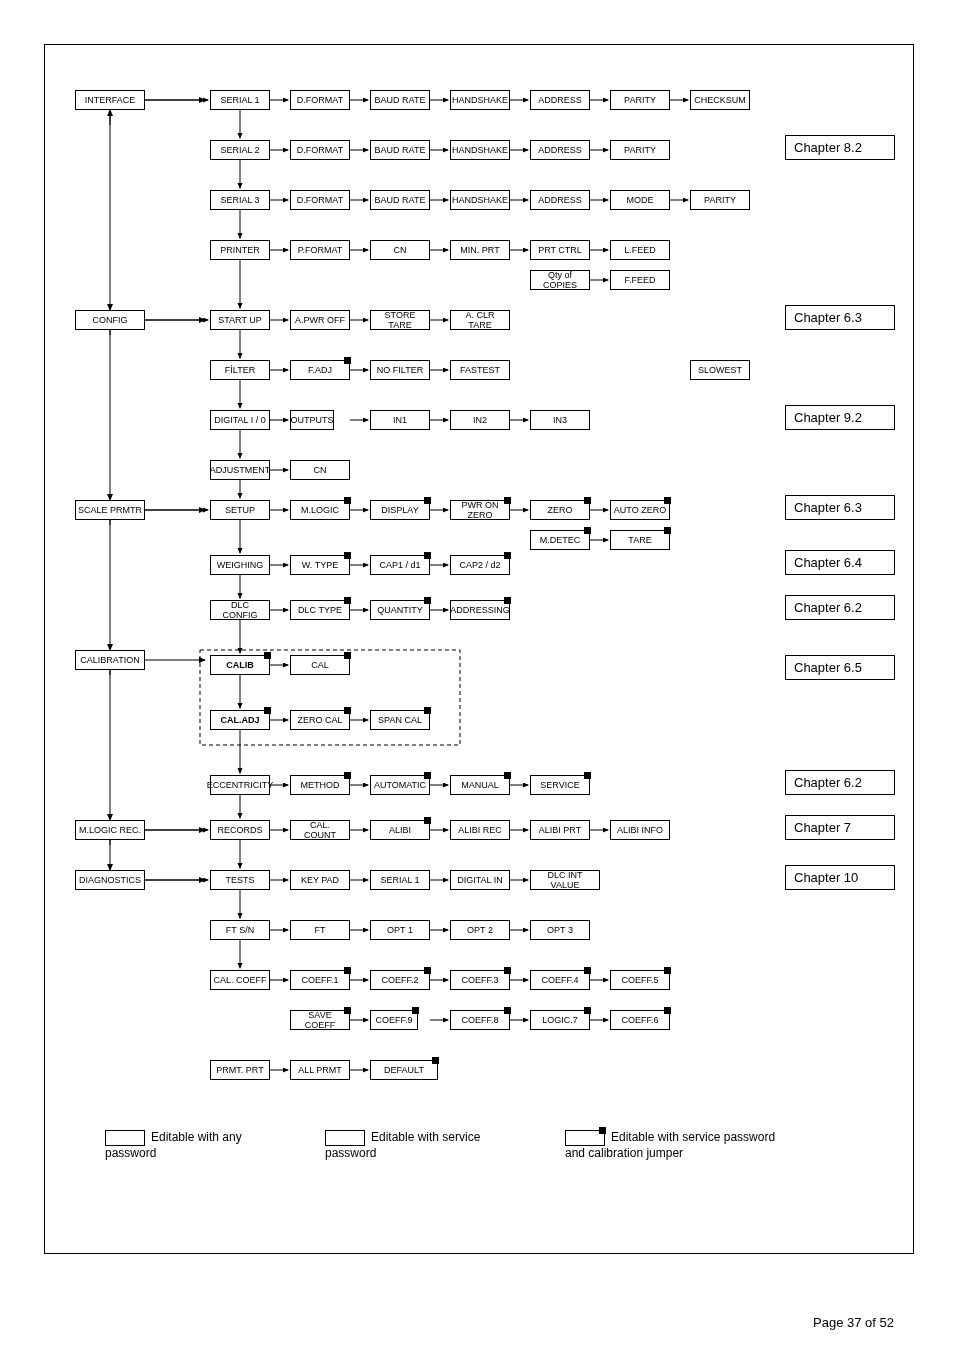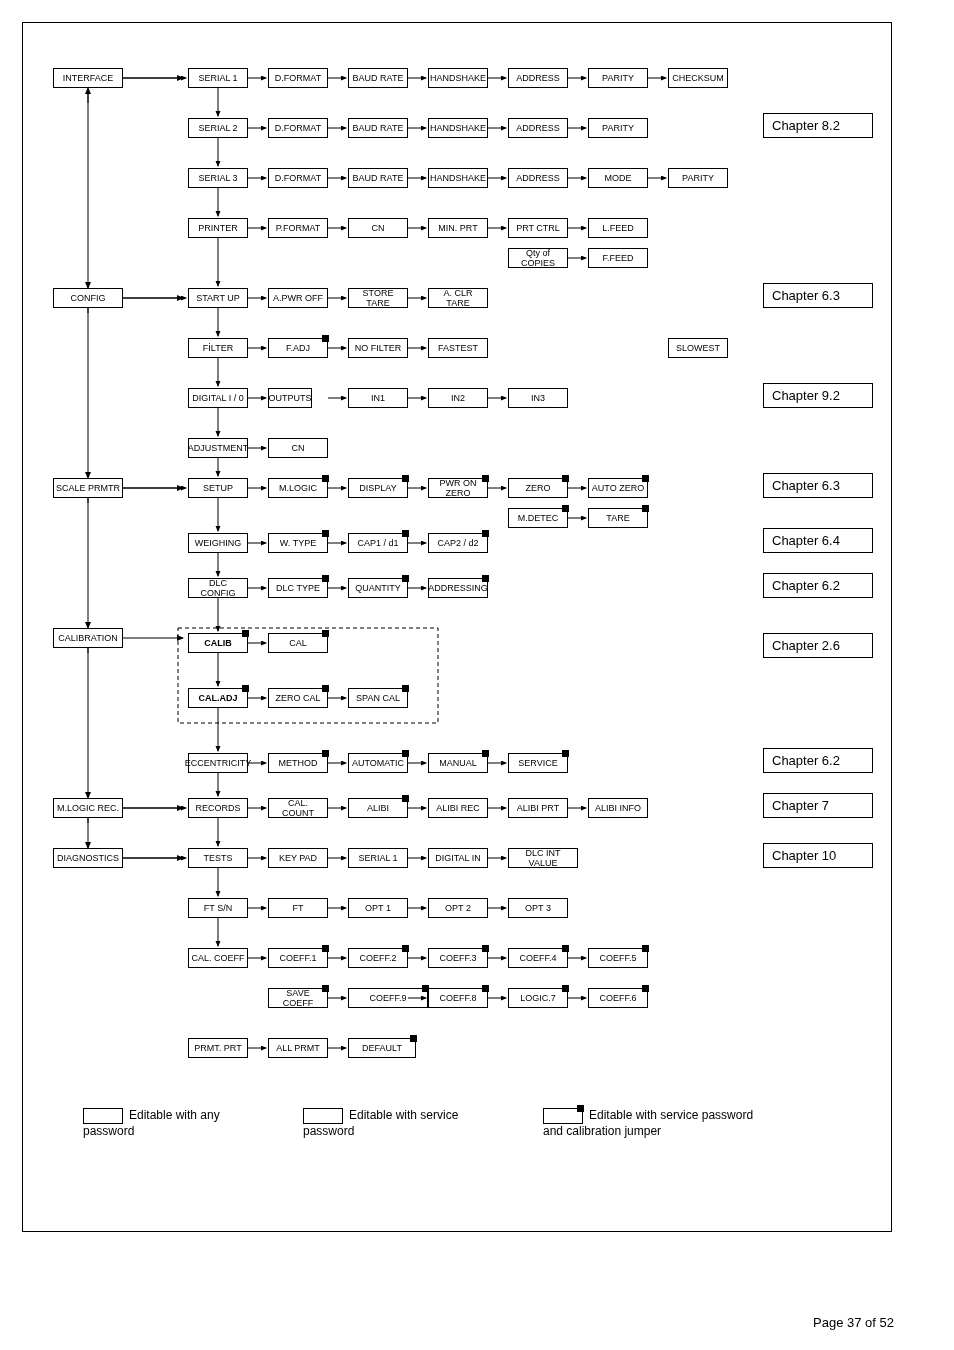--- a/index.html
+++ b/index.html
@@ -1,17 +1,17 @@
 <!DOCTYPE html>
 <html><head>
 <meta charset="utf-8">
 <style>
   * { box-sizing: border-box; margin: 0; padding: 0; }
   body { font-family: Arial, sans-serif; background: #fff; width: 954px; }
-  .page { width: 954px; height: 1350px; position: relative; padding: 22px; }
+  .page { width: 954px; height: 1350px; position: relative; padding: 44px; }
   .outer { border: 1px solid #000; width: 870px; height: 1210px; position: relative; }
   .node {
     position: absolute;
     border: 1px solid #000;
     background: #fff;
     font-size: 9px;
     display: flex;
     align-items: center;
     justify-content: center;
     text-align: center;
@@ -161,21 +161,21 @@
 <div class="chap" style="left:740px; top:550px">Chapter 6.2</div>
 
 <div class="node" style="left:30px; top:605px; width:70px">CALIBRATION</div>
 
 <div class="node marked" style="left:165px; top:610px; width:60px; font-weight:bold">CALIB</div>
 <div class="node marked" style="left:245px; top:610px; width:60px">CAL</div>
 
 <div class="node marked" style="left:165px; top:665px; width:60px; font-weight:bold">CAL.ADJ</div>
 <div class="node marked" style="left:245px; top:665px; width:60px">ZERO CAL</div>
 <div class="node marked" style="left:325px; top:665px; width:60px">SPAN CAL</div>
-<div class="chap" style="left:740px; top:610px">Chapter 2.6</div>
+<div class="chap" style="left:740px; top:610px">Chapter 6.5</div>
 
 <div class="node" style="left:165px; top:730px; width:60px">ECCENTRICITY</div>
 <div class="node marked" style="left:245px; top:730px; width:60px">METHOD</div>
 <div class="node marked" style="left:325px; top:730px; width:60px">AUTOMATIC</div>
 <div class="node marked" style="left:405px; top:730px; width:60px">MANUAL</div>
 <div class="node marked" style="left:485px; top:730px; width:60px">SERVICE</div>
 <div class="chap" style="left:740px; top:725px">Chapter 6.2</div>
 
 <div class="node" style="left:30px; top:775px; width:70px">M.LOGIC REC.</div>
 <div class="node" style="left:165px; top:775px; width:60px">RECORDS</div>
@@ -200,21 +200,21 @@
 <div class="node" style="left:405px; top:875px; width:60px">OPT 2</div>
 <div class="node" style="left:485px; top:875px; width:60px">OPT 3</div>
 
 <div class="node" style="left:165px; top:925px; width:60px">CAL. COEFF</div>
 <div class="node marked" style="left:245px; top:925px; width:60px">COEFF.1</div>
 <div class="node marked" style="left:325px; top:925px; width:60px">COEFF.2</div>
 <div class="node marked" style="left:405px; top:925px; width:60px">COEFF.3</div>
 <div class="node marked" style="left:485px; top:925px; width:60px">COEFF.4</div>
 <div class="node marked" style="left:565px; top:925px; width:60px">COEFF.5</div>
 <div class="node marked" style="left:245px; top:965px; width:60px">SAVE COEFF</div>
-<div class="node marked" style="left:325px; top:965px; width:80px">COEFF.9</div>
+<div class="node marked" style="left:325px; top:965px; width:48px">COEFF.9</div>
 <div class="node marked" style="left:405px; top:965px; width:60px">COEFF.8</div>
 <div class="node marked" style="left:485px; top:965px; width:60px">LOGIC.7</div>
 <div class="node marked" style="left:565px; top:965px; width:60px">COEFF.6</div>
 
 <div class="node" style="left:165px; top:1015px; width:60px">PRMT. PRT</div>
 <div class="node" style="left:245px; top:1015px; width:60px">ALL PRMT</div>
 <div class="node marked" style="left:325px; top:1015px; width:68px">DEFAULT</div>
 
 <div class="legend" style="left:60px; top:1085px; width:180px">
   <span class="legend-box"></span><span>Editable with any password</span>

